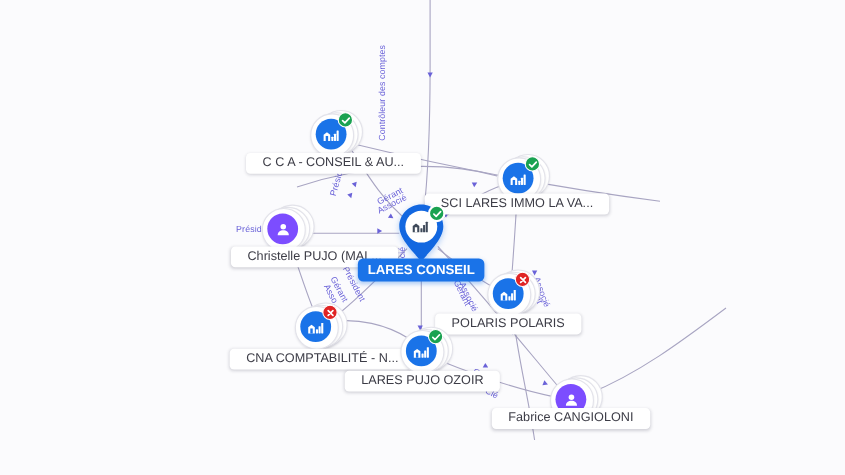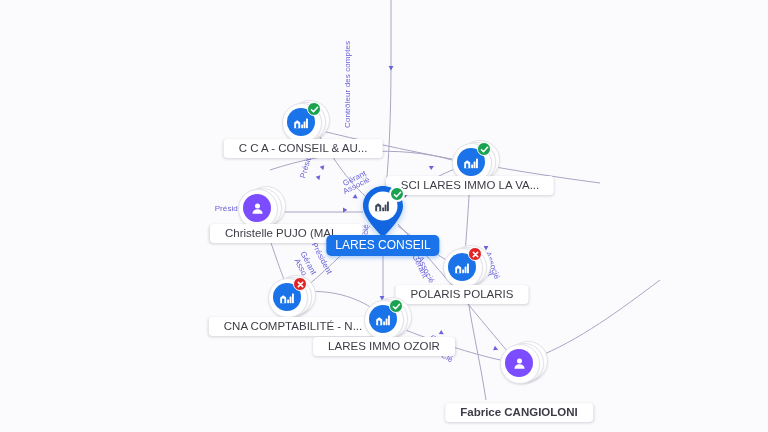--- a/index.html
+++ b/index.html
@@ -112,21 +112,21 @@
     font-size: 11.5px;
     color: #3c3c46;
     white-space: nowrap;
     box-shadow: 0 1px 3px rgba(20,20,50,.18);
     line-height: 13px;
   }
   .nlabel.primary {
     background: #1a73e8;
     color: #ffffff;
     font-size: 12px;
-    font-weight: 400;
+    font-weight: 700;
     padding: 4px 9px;
     border-radius: 5px;
     box-shadow: 0 2px 4px rgba(26,115,232,.35);
   }
 
   
   .elabel {
     position: absolute;
     font-size: 8px;
     color: #6a62d8;
@@ -346,30 +346,30 @@
               <rect x="13.0" y="4.6" width="1.9" height="9.6" rx=".4" fill="#ffffff"></rect>
             </svg>
           </div>
           <div class="badge ok">
             <svg width="9" height="9" viewBox="0 0 10 10">
               <path d="M1.6 5.2 L3.9 7.4 L8.4 2.6" stroke="#ffffff" stroke-width="1.7" fill="none" stroke-linecap="round" stroke-linejoin="round"></path>
             </svg>
           </div>
         </div>
       </div>
-      <div class="nlabel" style="left: 384px; top: 337px;">LARES IMMO OZOIR</div>
+      <div class="nlabel" style="left: 384px; top: 337px;">LARES PUJO OZOIR</div>
       <div class="node" style="left: 520px; top: 364px;">
         <div class="stack">
           <div class="sheet s3"></div>
           <div class="sheet s2"></div>
           <div class="sheet s1"></div>
           <div class="disc person">
             <svg width="15" height="15" viewBox="0 0 16 16" aria-hidden="true">
               <circle cx="8" cy="5.4" r="2.7" fill="#ffffff"></circle>
               <path d="M2.6 13.6 C2.6 10.4 5.0 8.8 8 8.8 C11 8.8 13.4 10.4 13.4 13.6 Z" fill="#ffffff"></path>
             </svg>
           </div>
         </div>
       </div>
-      <div class="nlabel" style="left: 519px; top: 403px; font-weight: bold;">Fabrice CANGIOLONI</div>
+      <div class="nlabel" style="left: 519px; top: 371px;">Fabrice CANGIOLONI</div>
     </div>
 
 </div>
 
 </body></html>

